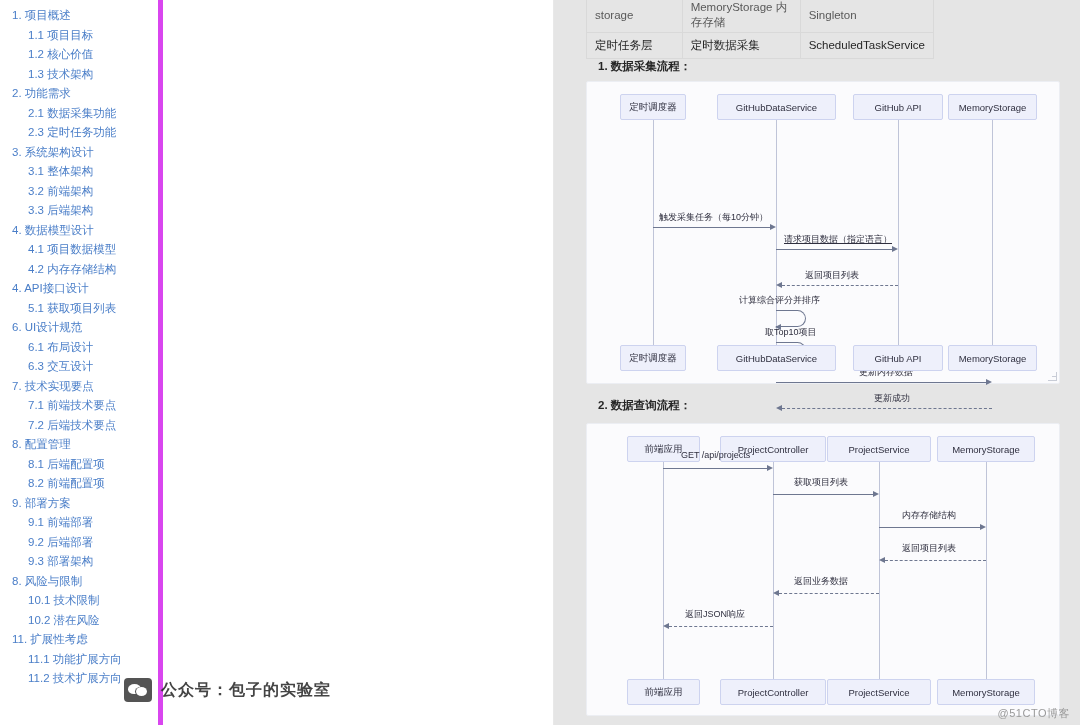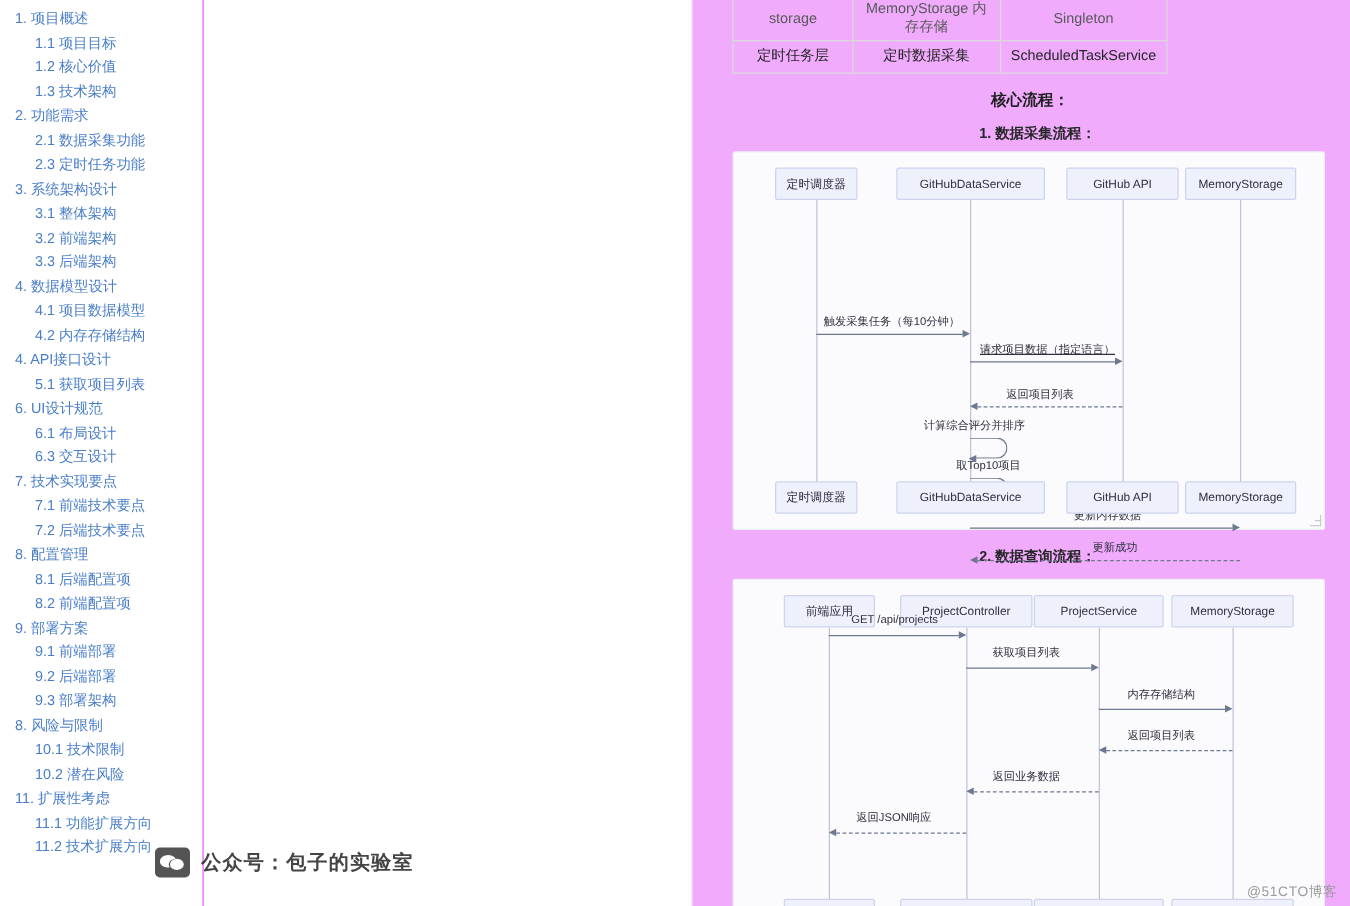--- a/index.html
+++ b/index.html
@@ -15,21 +15,21 @@
     width: 1080px; height: 725px;
     display: flex;
     background: #ffffff;
   }
 
   
   .toc {
     width: 163px;
     height: 725px;
     background: #ffffff;
-    border-right: 1px solid #d946ef;
+    border-right: 5px solid #d946ef;
     padding: 0 0 0 0;
     overflow: hidden;
     flex: 0 0 163px;
   }
   .toc-inner { padding-top: 6px; }
   .toc-item {
     font-size: 11.5px;
     color: #4a7ec8;
     line-height: 19.5px;
     white-space: nowrap;
@@ -44,25 +44,24 @@
     width: 391px;
     background: #ffffff;
     border-right: 1px solid #e8e8e8;
     height: 725px;
   }
 
   
   .doc {
     flex: 1 1 auto;
     height: 725px;
-    background: #f0abfc;
+    background: #e5e5e5;
     padding: 0 18px 0 16px;
     overflow: hidden;
     position: relative;
-    text-align: center;
   }
 
   
   .top-table {
     width: 348px;
     margin: 0 0 0 16px;
     border-collapse: collapse;
     font-size: 11.5px;
     color: #262626;
   }
@@ -287,21 +286,20 @@
         <td class="c3">Singleton</td>
       </tr>
       <tr>
         <td class="c1">定时任务层</td>
         <td class="c2">定时数据采集</td>
         <td class="c3">ScheduledTaskService</td>
       </tr>
     </tbody>
       </table>
 
-    <div class="section-title">核心流程：</div>
 
     <div class="flow-label">1. 数据采集流程：</div>
 
     <div class="diagram d1">
 
       <div class="lifeline" style="left:66px; top:38px; height:238px;"></div>
       <div class="lifeline" style="left:189px; top:38px; height:238px;"></div>
       <div class="lifeline" style="left:311px; top:38px; height:238px;"></div>
       <div class="lifeline" style="left:405px; top:38px; height:238px;"></div>
 

